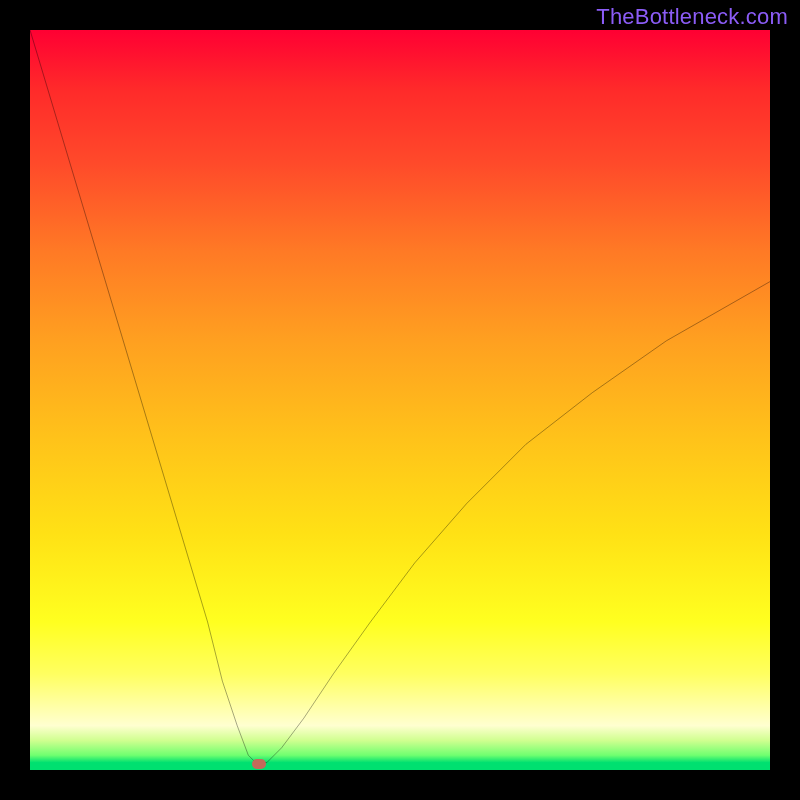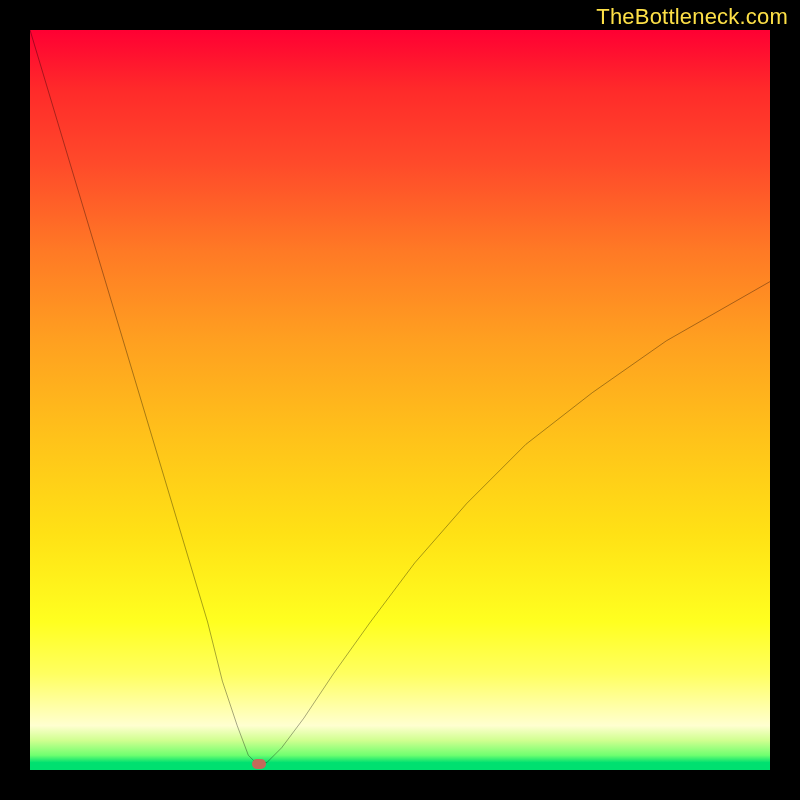--- a/index.html
+++ b/index.html
@@ -57,21 +57,21 @@
     width: 14px;
     height: 10px;
     border-radius: 5px;
     background: #c46a5a;
     transform: translate(-50%, -50%);
   }
   .watermark {
     position: absolute;
     top: 4px;
     right: 12px;
-    color: #fde047;
+    color: #8b5cf6;
     font-size: 22px;
     font-weight: 500;
     letter-spacing: 0.2px;
     text-align: center;
   }
 </style>
 </head>
 <body>
 
 <div class="frame">

